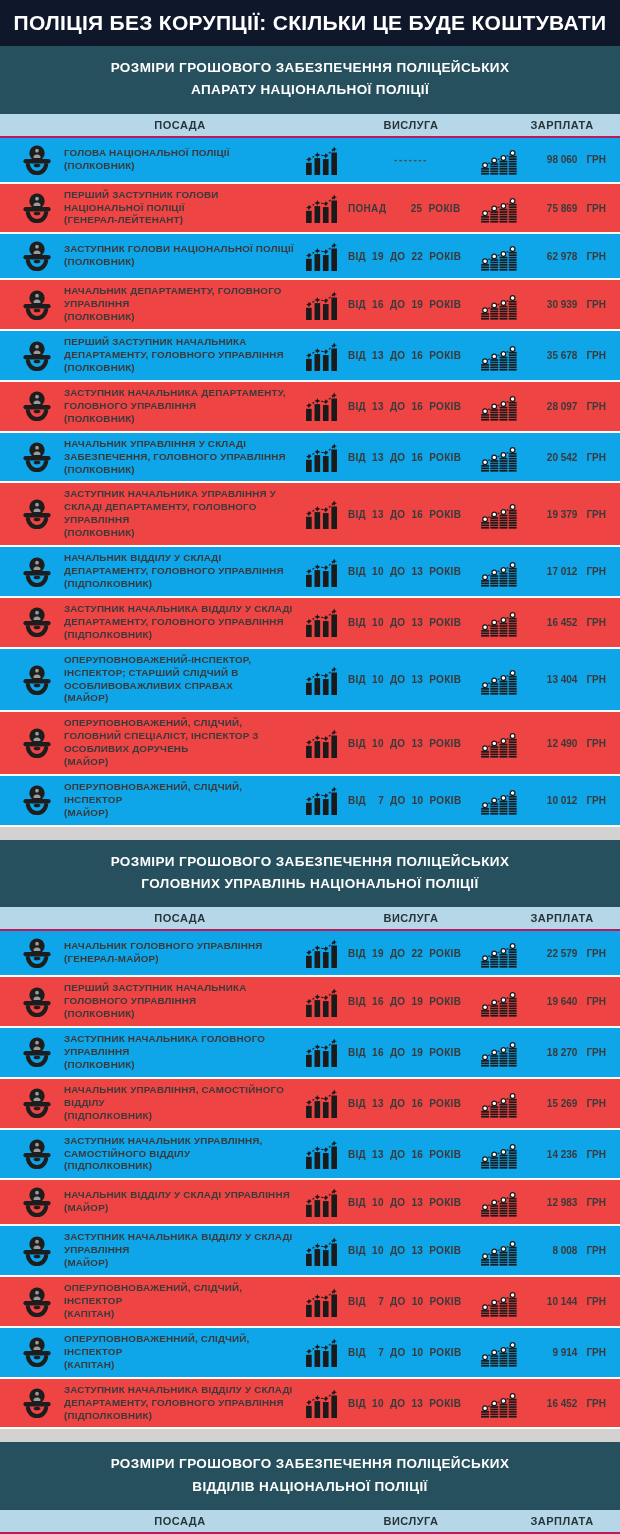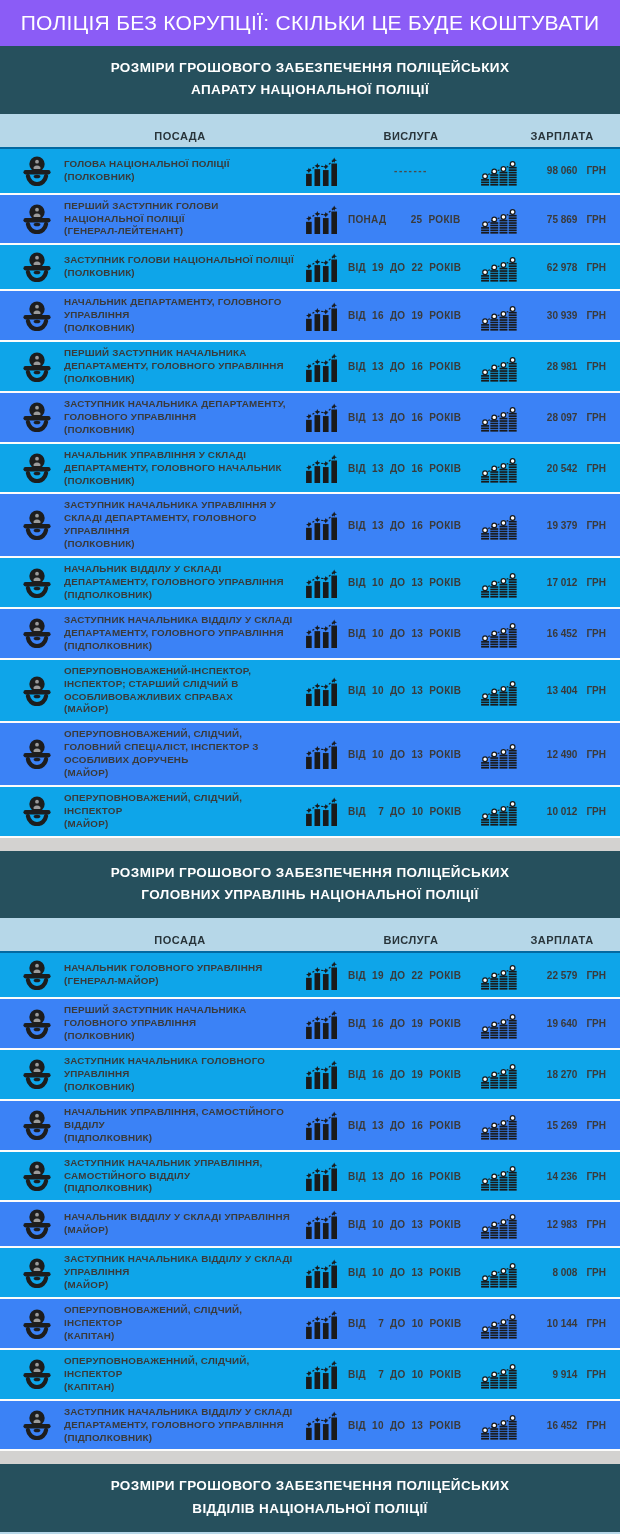--- a/index.html
+++ b/index.html
@@ -1,36 +1,36 @@
 <!DOCTYPE html>
 <html><head>
 <meta charset="utf-8">
 <style>
   html,body{margin:0;padding:0;background:#ffffff;}
   body{width:620px;font-family:"Liberation Sans",sans-serif;-webkit-font-smoothing:antialiased;}
 
-  .banner{background:#8b5cf6;color:#fff;font-weight:normal;font-size:21px;line-height:1.1;
+  .banner{background:#0f172a;color:#fff;font-weight:bold;font-size:21px;line-height:1.1;
           text-align:center;padding:11px 6px 12px;letter-spacing:0.3px;}
 
   .section-header{background:#26505d;color:#fff;font-weight:bold;font-size:13.5px;
           text-align:center;padding:11px 18px 12px;line-height:1.65;letter-spacing:0.4px;}
 
   .col-header{background:#b6d7e8;display:flex;align-items:center;
-          padding:16px 14px 5px 20px;font-size:11px;font-weight:bold;color:#28343a;
-          letter-spacing:0.5px;border-bottom:2px solid #0369a1;}
+          padding:5px 14px 5px 20px;font-size:11px;font-weight:bold;color:#28343a;
+          letter-spacing:0.5px;border-bottom:2px solid #be185d;}
   .col-header .sp-helmet{flex:0 0 36px;}
   .col-header .ch-pos{flex:1;text-align:center;margin:0 6px 0 8px;}
   .col-header .sp-icon{flex:0 0 40px;}
   .col-header .ch-serv{flex:0 0 126px;text-align:center;margin:0 4px 0 6px;}
   .col-header .ch-sal{flex:0 0 88px;text-align:center;}
 
   .row{display:flex;align-items:center;padding:5px 14px 5px 20px;
        border-bottom:2px solid #fcfcfb;min-height:34px;}
   .row.light{background:#0ea5e9;}
-  .row.dark{background:#3b82f6;}
+  .row.dark{background:#ef4444;}
 
   .helmet{flex:0 0 36px;display:flex;align-items:center;}
   .pos{flex:1;margin:0 6px 0 8px;color:#3a3a3a;font-weight:bold;font-size:9.8px;
        line-height:1.32;letter-spacing:0.2px;}
   .chart{flex:0 0 40px;display:flex;align-items:center;justify-content:center;}
   .service{flex:0 0 126px;margin:0 4px 0 6px;font-size:10px;font-weight:bold;color:#3a3a3a;
        white-space:pre;word-spacing:3px;letter-spacing:0.3px;}
   .service.dashes{text-align:center;letter-spacing:1.5px;color:#4a4a4a;}
   .coins{flex:0 0 40px;display:flex;align-items:center;justify-content:center;}
   .salary{flex:0 0 88px;display:flex;align-items:baseline;font-size:10px;font-weight:bold;color:#3a3a3a;}
@@ -447,21 +447,21 @@
         </g>
         <g fill="#ffffff" stroke="#1a1a1a" stroke-width="1.3">
           <circle cx="6.2" cy="21.6" r="2.5"></circle>
           <circle cx="16" cy="16.4" r="2.5"></circle>
           <circle cx="25.8" cy="13.8" r="2.5"></circle>
           <circle cx="35.6" cy="8.6" r="2.5"></circle>
         </g>
       </svg>
     </span>
     <div class="salary">
-      <span class="salary-value">28 981</span>
+      <span class="salary-value">35 678</span>
       <span class="salary-cur">ГРН</span>
     </div>
   </div>
 
   <div class="row dark">
     <span class="helmet">
       <svg viewBox="0 0 36 32" width="34" height="30" aria-hidden="true">
         <circle cx="18" cy="8.6" r="8.2" fill="#1d1d1d"></circle>
         <circle cx="18" cy="6" r="2" fill="#9b9b9b"></circle>
         <path d="M14.4,11.6 Q18,8.8 21.6,11.6 L21.6,13.8 L14.4,13.8 Z" fill="#9b9b9b"></path>
@@ -544,21 +544,21 @@
       <svg viewBox="0 0 36 32" width="34" height="30" aria-hidden="true">
         <circle cx="18" cy="8.6" r="8.2" fill="#1d1d1d"></circle>
         <circle cx="18" cy="6" r="2" fill="#9b9b9b"></circle>
         <path d="M14.4,11.6 Q18,8.8 21.6,11.6 L21.6,13.8 L14.4,13.8 Z" fill="#9b9b9b"></path>
         <rect x="3.5" y="15" width="29" height="4.6" rx="2.3" fill="#1d1d1d"></rect>
         <path d="M8.4,21.6 A9.7,9.7 0 0 0 27.6,21.6" fill="none" stroke="#1d1d1d" stroke-width="4.6" stroke-linecap="round"></path>
         <ellipse cx="18" cy="21.8" rx="3.6" ry="1.9" fill="#1d1d1d"></ellipse>
       </svg>
     </span>
     <div class="pos">
-      <div class="pos-title">НАЧАЛЬНИК УПРАВЛІННЯ У СКЛАДІ ДЕПАРТАМЕНТУ, ГОЛОВНОГО НАЧАЛЬНИК</div>
+      <div class="pos-title">НАЧАЛЬНИК УПРАВЛІННЯ У СКЛАДІ ЗАБЕЗПЕЧЕННЯ, ГОЛОВНОГО УПРАВЛІННЯ</div>
       <div class="pos-rank">(ПОЛКОВНИК)</div>
     </div>
     <span class="chart">
       <svg viewBox="0 0 40 32" width="38" height="30" aria-hidden="true">
         <g stroke="#1a1a1a" stroke-width="1.3" stroke-dasharray="2.2,2">
           <line x1="6" y1="15" x2="15" y2="10.5"></line>
           <line x1="15" y1="10.5" x2="24" y2="11.5"></line>
           <line x1="24" y1="11.5" x2="33" y2="4.5"></line>
         </g>
         <g fill="#1a1a1a">

